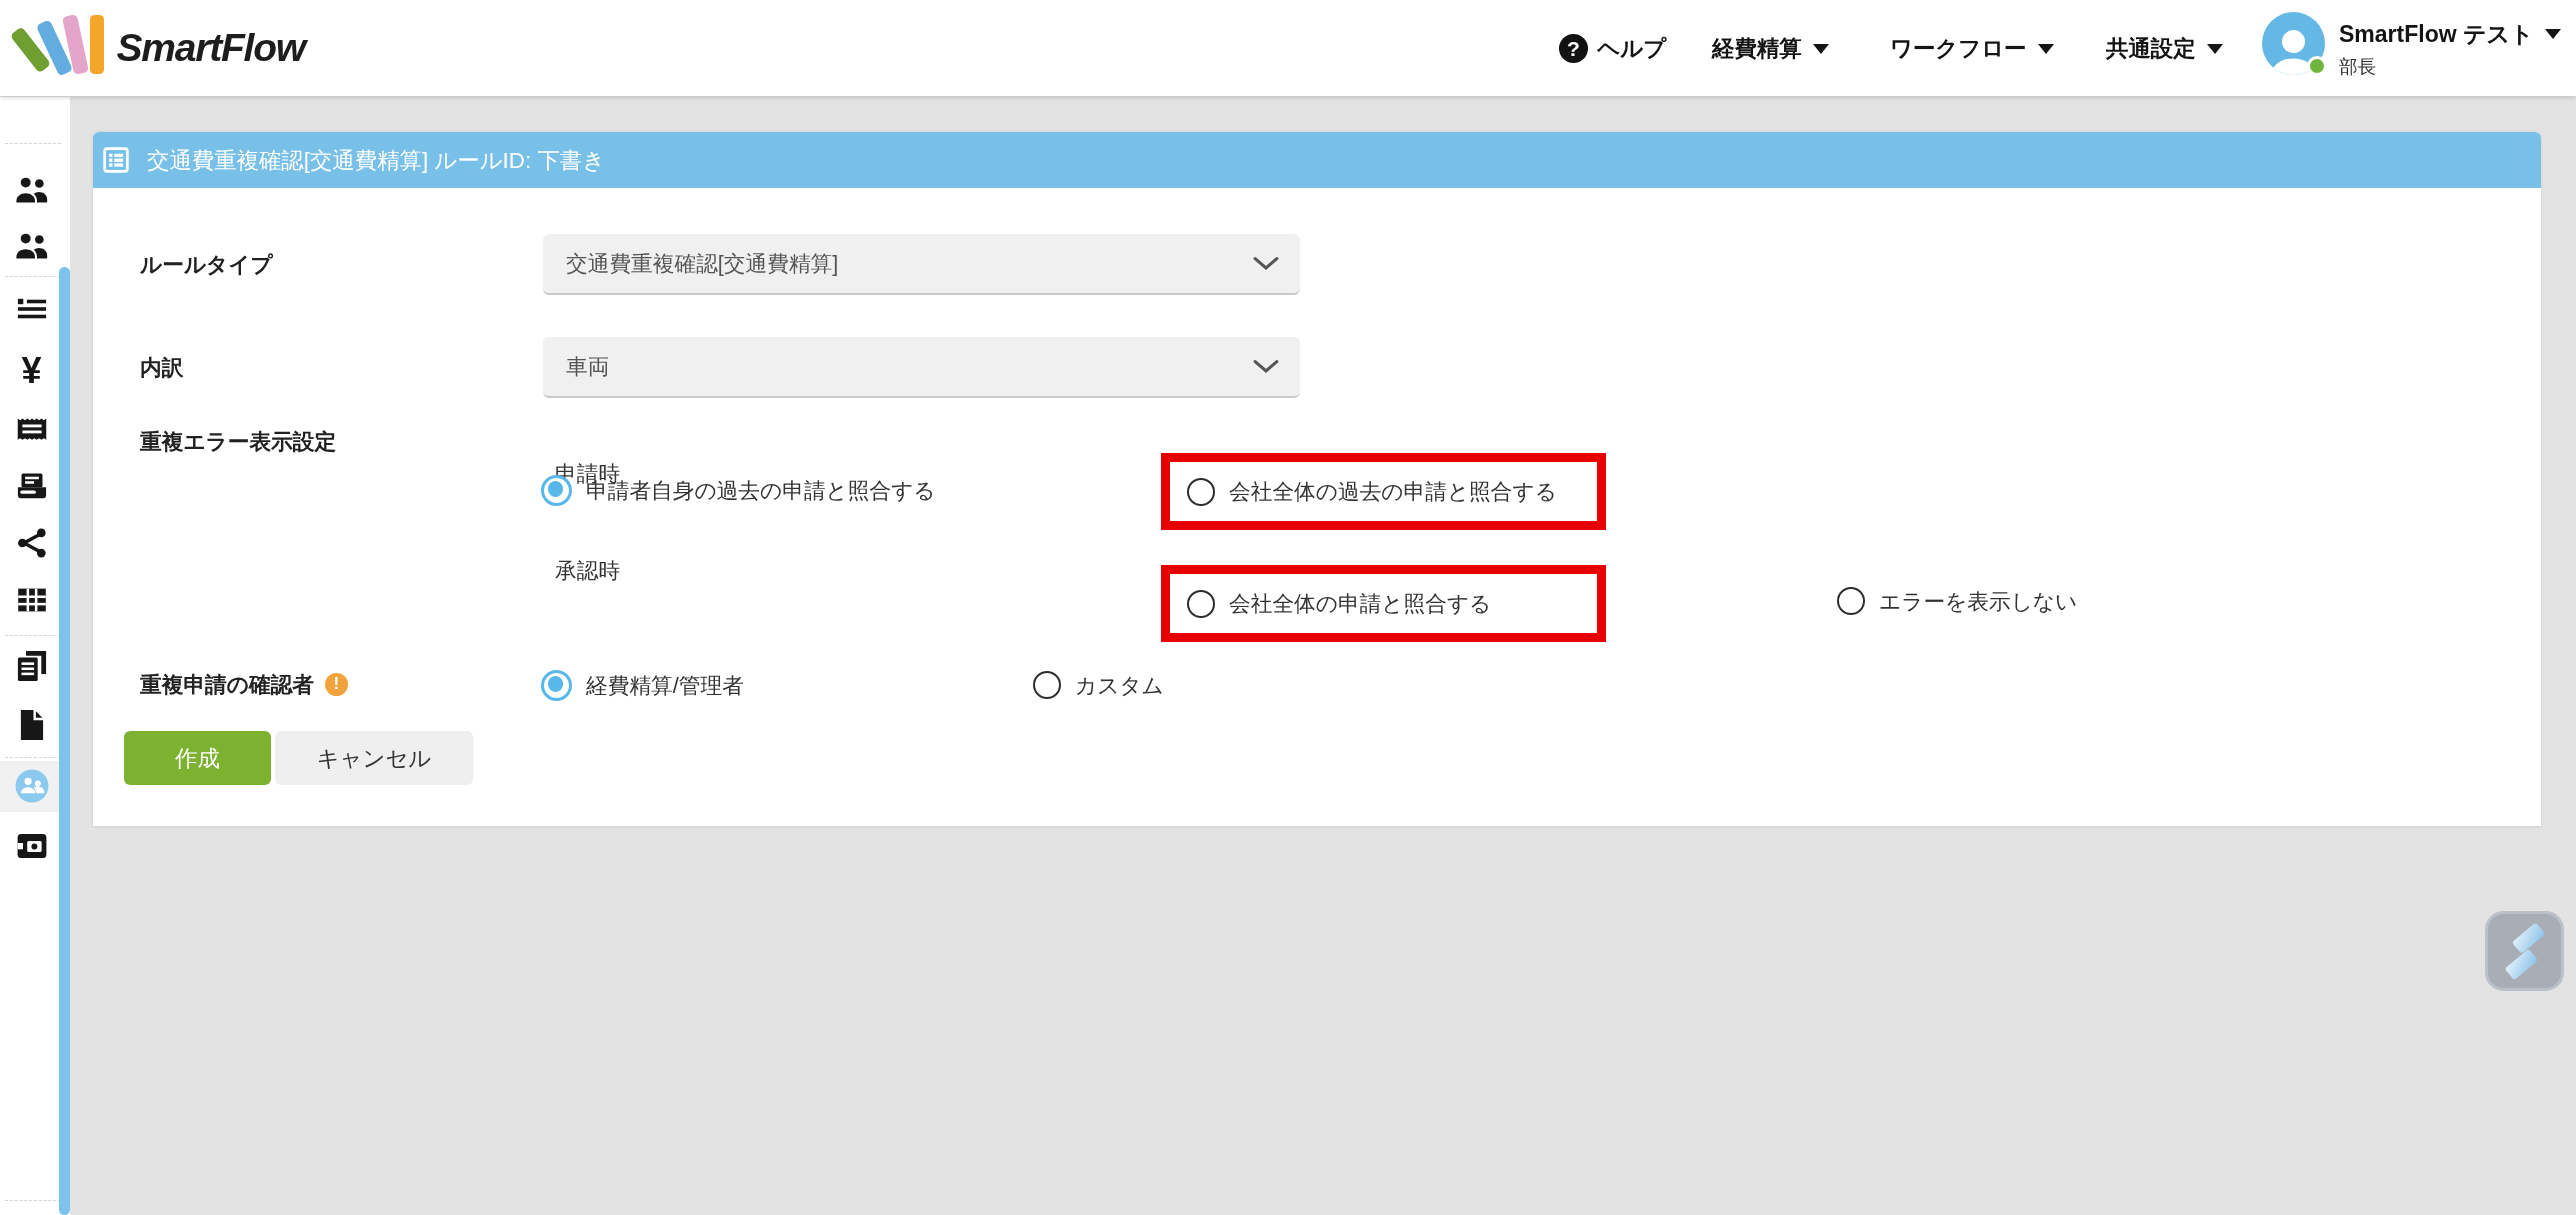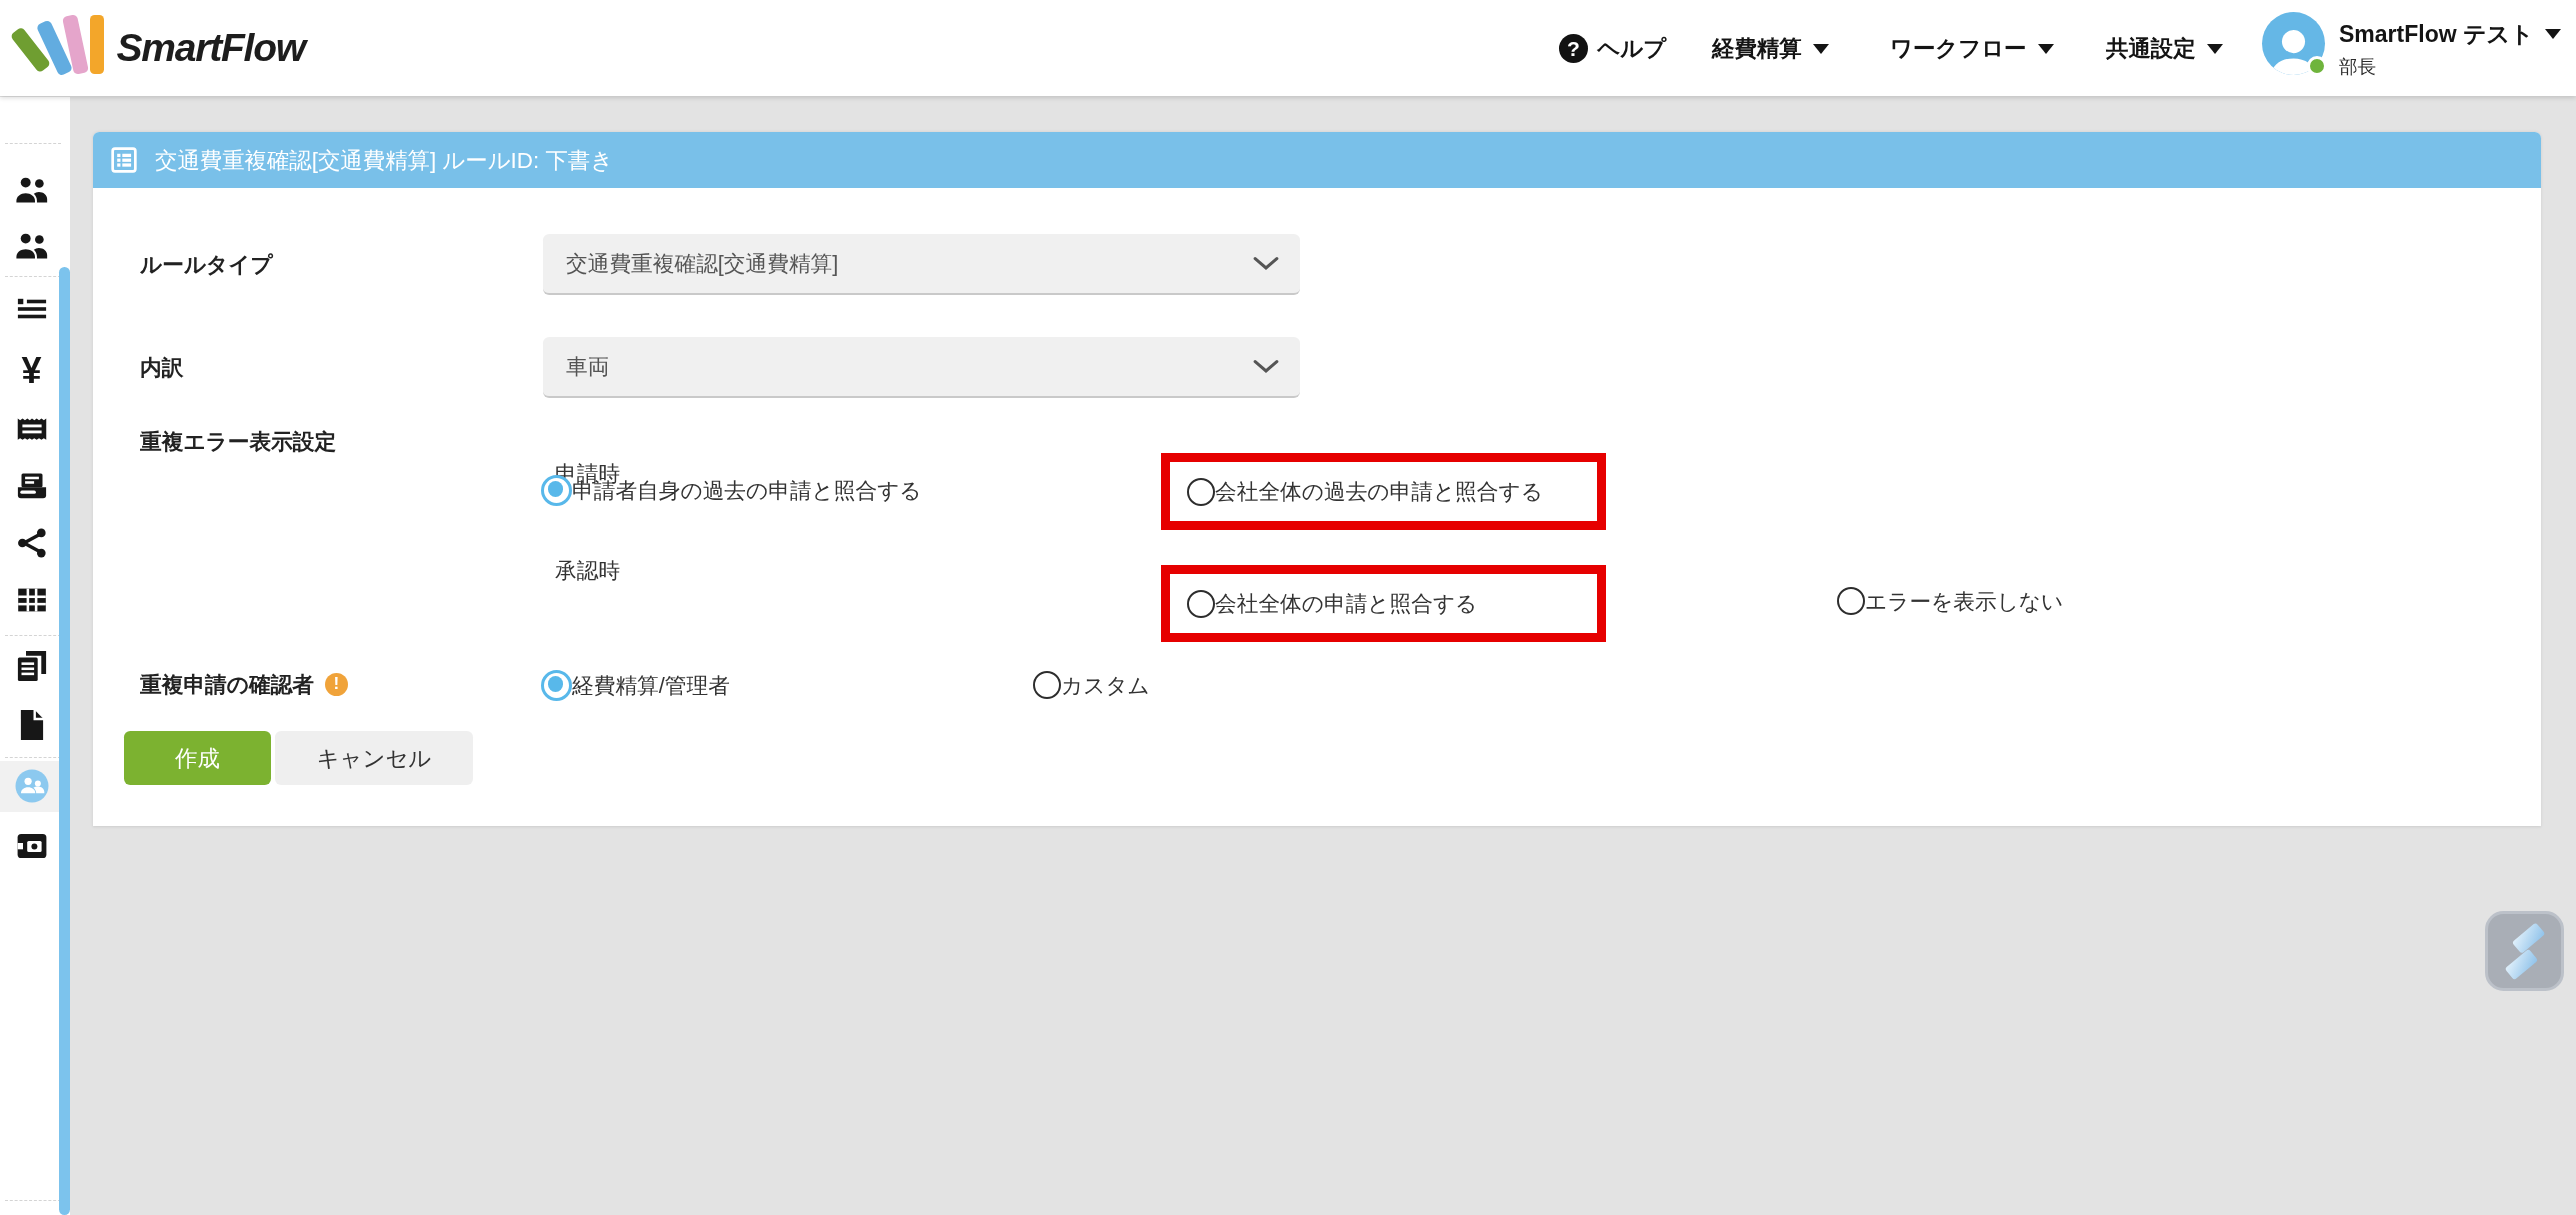--- a/index.html
+++ b/index.html
@@ -40,35 +40,35 @@
   .sdiv{position:absolute;left:4.6px;width:56px;border-top:1.5px dashed #d4d4d4;}
   .sicon{position:absolute;left:13px;width:37px;height:37px;display:flex;align-items:center;justify-content:center;cursor:pointer;}
   .sicon svg{width:36px;height:36px;fill:#171717;}
   .yen{font-size:36px;font-weight:800;color:#171717;line-height:1;}
   .activeband{position:absolute;left:0;width:70px;top:664px;height:51px;background:#f1f1f1;}
   .scrollstrip{position:absolute;left:59px;width:10.8px;top:170px;bottom:0;background:#7cc3ed;border-radius:5.4px;cursor:pointer;}
   
   #card{position:absolute;left:93px;top:132px;width:2448px;height:694px;background:#fff;
     border-radius:6.2px 6.2px 0 0;box-shadow:0 0.8px 3.1px rgba(0,0,0,.10);z-index:10;}
   .cardhd{height:56px;background:#79c0e9;border-radius:6.2px 6.2px 0 0;display:flex;align-items:center;
-    padding-left:14px;color:#fff;font-size:22.4px;}
+    padding-left:6px;color:#fff;font-size:22.4px;}
   .cardhd svg{width:34px;height:34px;margin-right:14px;flex:none;}
   .cardbody{position:relative;height:637px;}
   .flabel{position:absolute;left:47px;font-size:21.7px;font-weight:700;color:#222;display:flex;align-items:center;white-space:nowrap;}
   .subhead{position:absolute;font-size:21.7px;color:#333;white-space:nowrap;}
   .dd{position:absolute;left:450px;width:757px;height:61px;background:#f0f0f0;
     border-bottom:2.3px solid #c9c9c9;border-radius:6.2px;box-sizing:border-box;
     display:flex;align-items:center;padding:0 62px 0 23px;color:#555;font-size:21.7px;cursor:pointer;}
   .dd .chev{position:absolute;right:20px;top:50%;transform:translateY(-50%);}
   .radio{position:absolute;display:flex;align-items:center;height:34px;cursor:pointer;}
   .rc{flex:none;border-radius:50%;box-sizing:border-box;background:#fff;}
   .rc.off{width:28px;height:28px;border:2.7px solid #2d2d2d;}
   .rc.on{width:31px;height:31px;border:3.9px solid #58b8ea;position:relative;}
   .rc.on::after{content:"";position:absolute;left:3.9px;top:3.9px;width:15.5px;height:15.5px;border-radius:50%;background:#58b8ea;}
-  .rlbl{font-size:21.7px;color:#333;white-space:nowrap;}
+  .rlbl{margin-left:14px;font-size:21.7px;color:#333;white-space:nowrap;}
   .hlbox{position:absolute;left:1068px;width:445px;height:77px;border:9.3px solid #e60000;
     box-sizing:border-box;display:flex;align-items:center;padding-left:17px;}
   .hlbox .radio{position:static;}
   .warn{display:inline-flex;width:23px;height:23px;border-radius:50%;background:#f0a33a;color:#fff;
     font-weight:800;font-size:17px;align-items:center;justify-content:center;margin-left:10.8px;flex:none;}
   .btn{position:absolute;top:543px;height:54px;border:none;border-radius:6.2px;font-size:22.4px;
     font-family:inherit;cursor:pointer;}
   .btn.green{left:31px;width:147px;background:#7cb230;color:#fff;}
   .btn.gray{left:182px;width:198px;background:#efefef;color:#333;}
   

